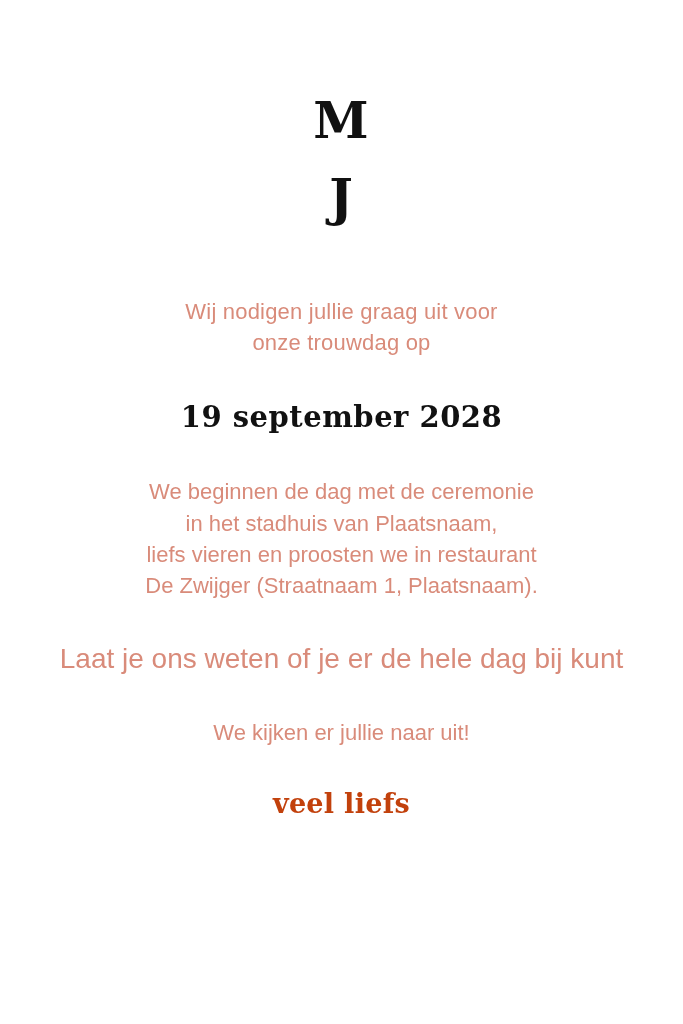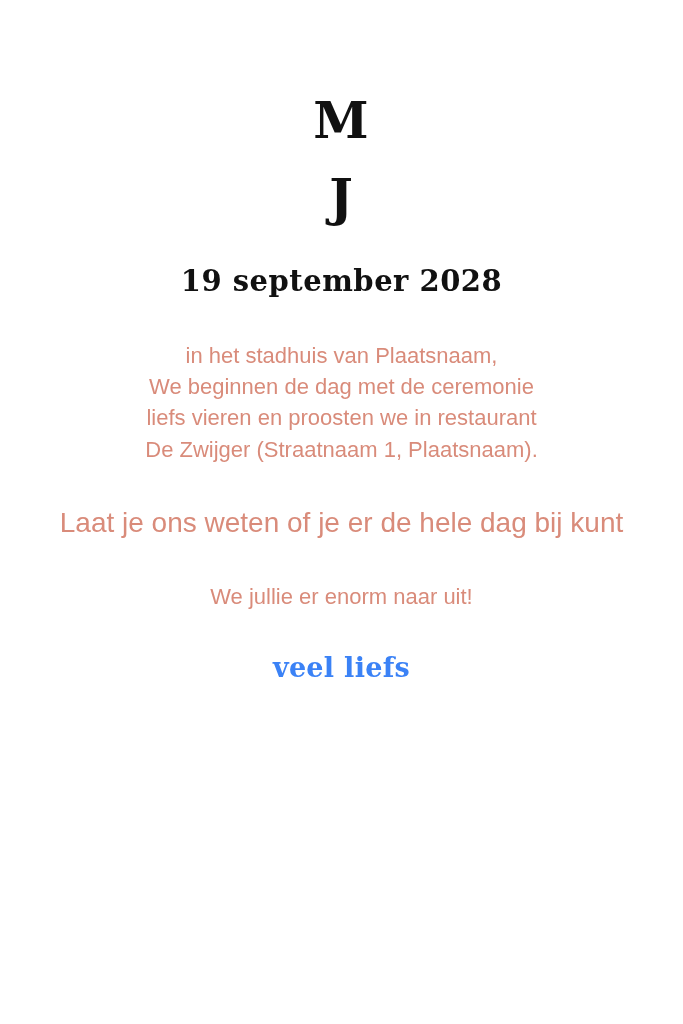--- a/index.html
+++ b/index.html
@@ -89,21 +89,21 @@
   .excited {
     margin-top: 38px;
     color: #d98b7a;
     font-size: 22px;
     line-height: 1.42;
     text-align: center;
     font-weight: 300;
   }
   .signoff {
     margin-top: 40px;
-    color: #3b82f6;
+    color: #c2410c;
     font-family: "DejaVu Serif", serif;
     font-weight: 700;
     font-size: 27px;
     text-align: center;
     letter-spacing: 0.3px;
   }
   .names {
     margin-top: 28px;
     color: #d98b7a;
     font-size: 22px;
@@ -115,32 +115,36 @@
 </head>
 <body>
 
 <div class="card">
 
   <div class="monogram">
     <span class="letter letter-1">M</span>
     <span class="letter letter-2">J</span>
   </div>
 
+  <div class="invite-intro">
+    <span class="line">Wij nodigen jullie graag uit voor</span>
+    <span class="line">onze trouwdag op</span>
+  </div>
 
   <div class="date">19 september 2028</div>
 
   <div class="details">
+    <span class="line">We beginnen de dag met de ceremonie</span>
     <span class="line">in het stadhuis van Plaatsnaam,</span>
-    <span class="line">We beginnen de dag met de ceremonie</span>
     <span class="line">liefs vieren en proosten we in restaurant</span>
     <span class="line">De Zwijger (Straatnaam 1, Plaatsnaam).</span>
   </div>
 
   <div class="rsvp">
     <span class="line">Laat je ons weten of je er de hele dag bij kunt</span>
   </div>
 
-  <div class="excited">We jullie er enorm naar uit!</div>
+  <div class="excited">We kijken er jullie naar uit!</div>
 
   <div class="signoff">veel liefs</div>
 
 
 </div>
 
 </body></html>

